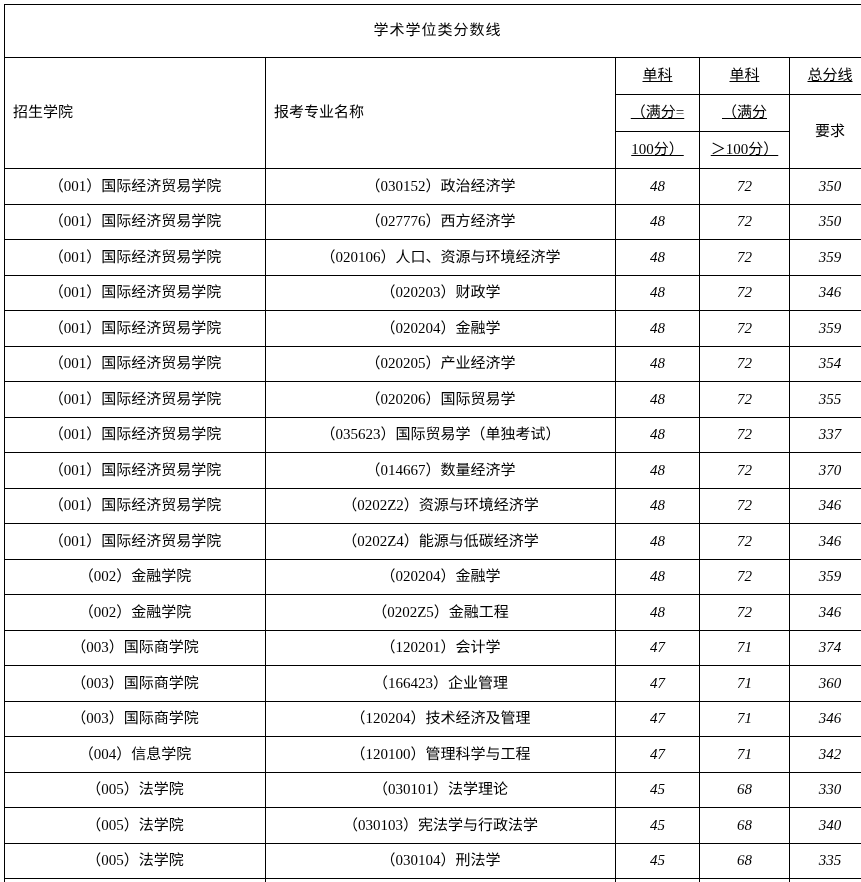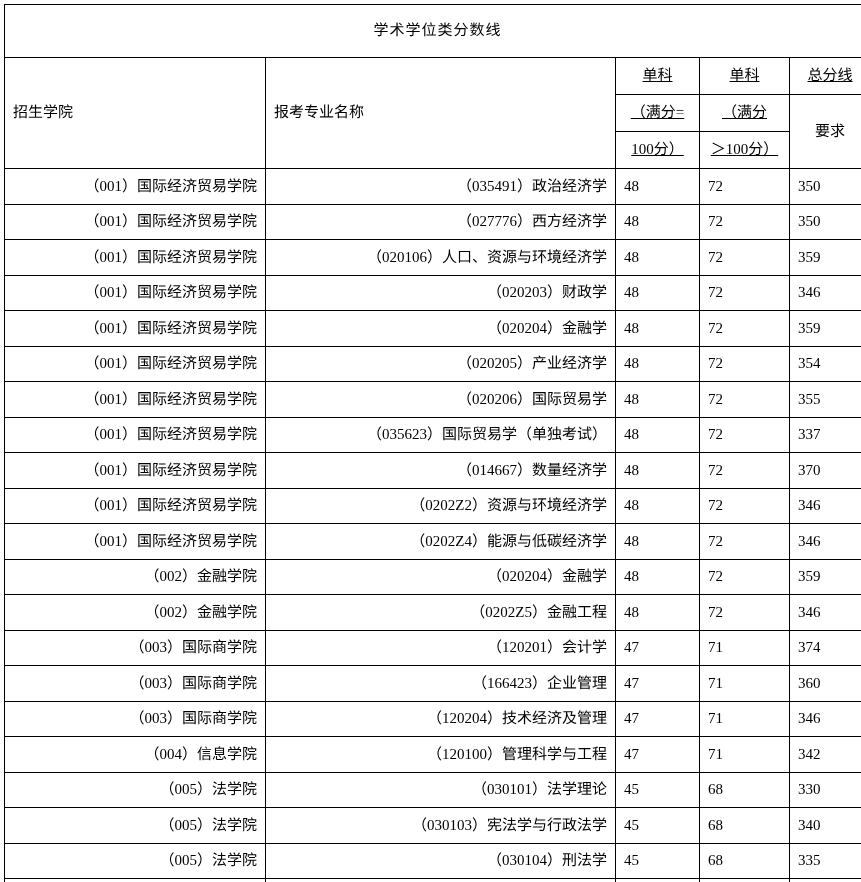--- a/index.html
+++ b/index.html
@@ -80,27 +80,28 @@
     text-align: center;
     font-size: 16px;
     font-weight: bold;
     height: 74px;
   }
 
   
   tbody tr { height: 35.5px; }
   td.col-college,
   td.col-major {
-    text-align: right;
+    text-align: center;
     font-size: 15px;
   }
   td.col-num {
-    text-align: left;
+    text-align: center;
     font-size: 15px;
     padding-right: 6px;
+    font-style: italic;
   }
 
   
   tr.clipped td { height: 35.5px; }
 </style>
 </head>
 <body>
 
 <div class="sheet">
 
@@ -135,21 +136,21 @@
 
       <tr>
         <th class="hdr-sub">100分）</th>
         <th class="hdr-sub">＞100分）</th>
       </tr>
     </thead>
 
     <tbody id="table-body">
         <tr>
           <td class="col-college">（001）国际经济贸易学院</td>
-          <td class="col-major">（035491）政治经济学</td>
+          <td class="col-major">（030152）政治经济学</td>
           <td class="col-num">48</td>
           <td class="col-num">72</td>
           <td class="col-num">350</td>
         </tr>
         <tr>
           <td class="col-college">（001）国际经济贸易学院</td>
           <td class="col-major">（027776）西方经济学</td>
           <td class="col-num">48</td>
           <td class="col-num">72</td>
           <td class="col-num">350</td>

